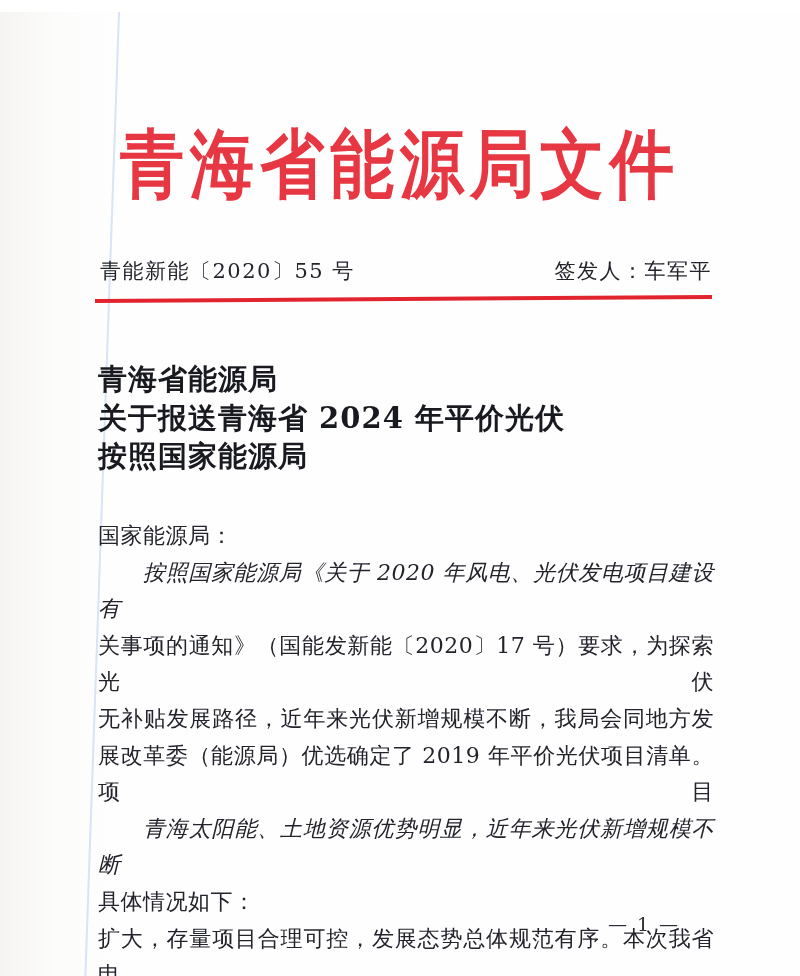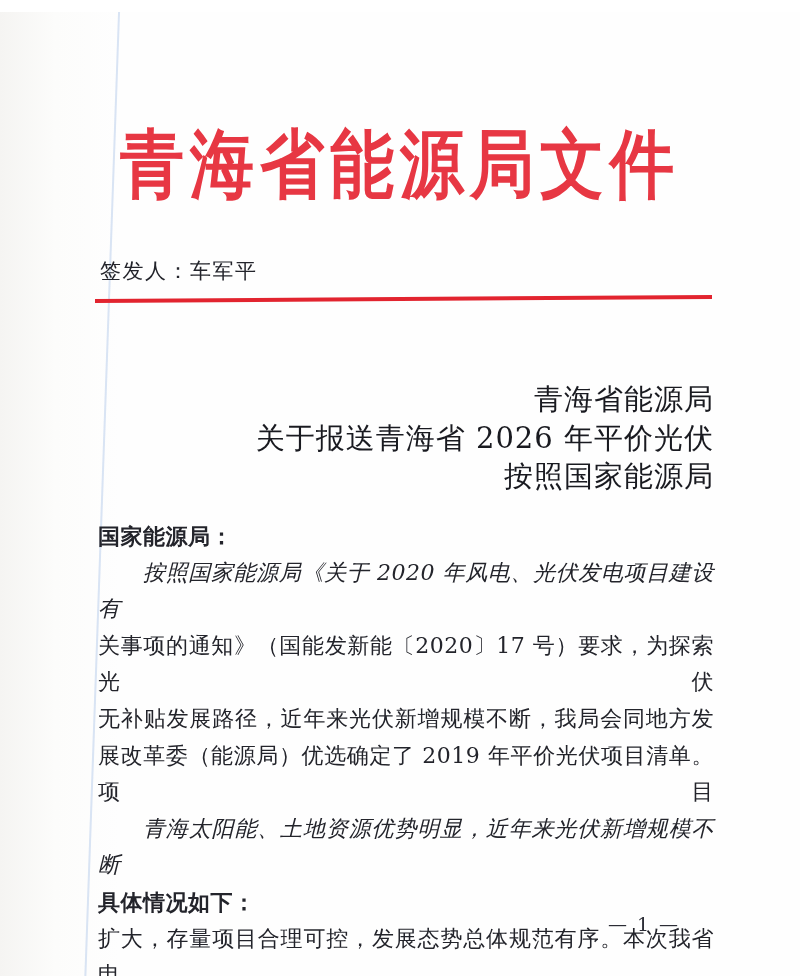--- a/index.html
+++ b/index.html
@@ -53,25 +53,25 @@
   }
   .red-rule {
     position: absolute;
     top: 285px; left: 95px;
     width: 617px; height: 4px;
     background: #e2242f;
     transform: rotate(-0.35deg);
   }
   .title-block {
     position: absolute;
-    top: 368px; left: 98px;
+    top: 348px; left: 98px;
     width: 616px;
-    text-align: right;
+    text-align: left;
     font-size: 29px;
-    font-weight: normal;
+    font-weight: bold;
     line-height: 38.5px;
     letter-spacing: 1px;
     color: #191a20;
   }
   .body-block {
     position: absolute;
     top: 506px; left: 98px;
     width: 616px;
     font-size: 22px;
     line-height: 36.6px;
@@ -79,21 +79,20 @@
   }
   .bline {
     margin: 0;
     text-align: justify;
     text-align-last: justify;
     letter-spacing: 0.5px;
   }
   .bline.plain {
     text-align: left;
     text-align-last: left;
-    font-weight: bold;
   }
   .bline.indent { text-indent: 45px; font-style: italic; }
   .page-number {
     position: absolute;
     top: 901px; right: 80px;
     width: 152px;
     text-align: center;
     font-size: 19px;
     letter-spacing: 2px;
     color: #2b2c35;
@@ -102,28 +101,29 @@
 </head>
 <body>
 
 <div class="page">
 
   <div class="crease"></div>
 
   <h1 class="header-title">青海省能源局文件</h1>
 
   <div class="doc-line">
+    <span>青能新能〔2020〕55 号</span>
     <span>签发人：车军平</span>
   </div>
 
   <div class="red-rule"></div>
 
   <div class="title-block">
     <div>青海省能源局</div>
-    <div>关于报送青海省 2026 年平价光伏</div>
+    <div>关于报送青海省 2024 年平价光伏</div>
     <div>按照国家能源局</div>
   </div>
 
   <div class="body-block">
     <p class="bline plain">国家能源局：</p>
     <p class="bline indent">按照国家能源局《关于 2020 年风电、光伏发电项目建设有</p>
     <p class="bline">关事项的通知》（国能发新能〔2020〕17 号）要求，为探索光伏</p>
     <p class="bline">无补贴发展路径，近年来光伏新增规模不断，我局会同地方发</p>
     <p class="bline">展改革委（能源局）优选确定了 2019 年平价光伏项目清单。项目</p>
     <p class="bline indent">青海太阳能、土地资源优势明显，近年来光伏新增规模不断</p>

